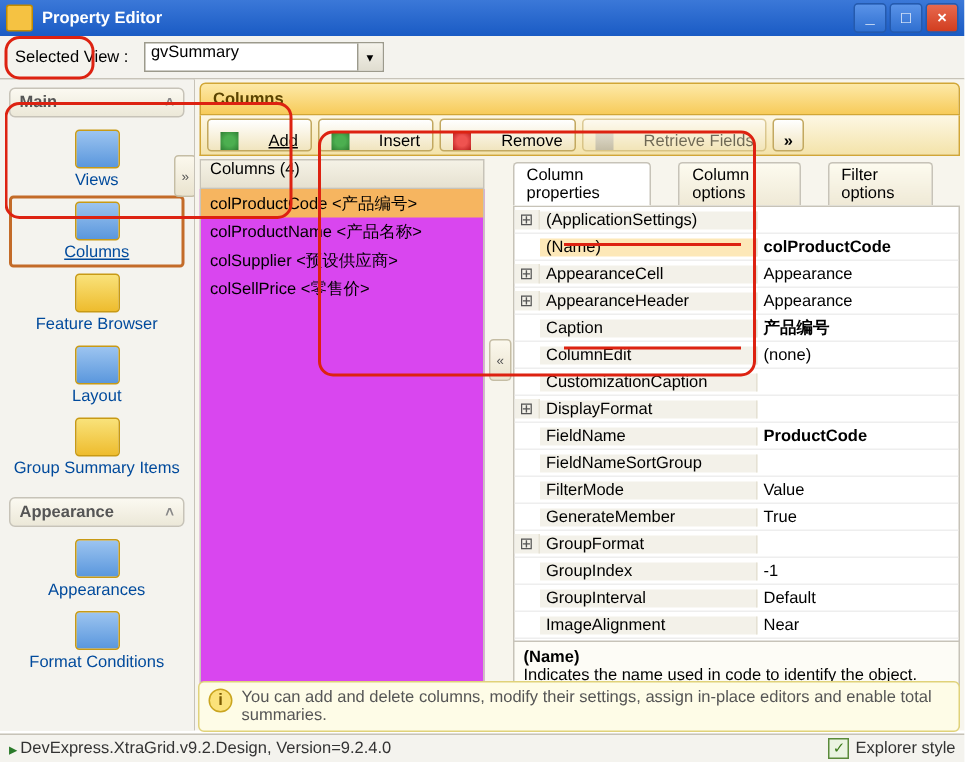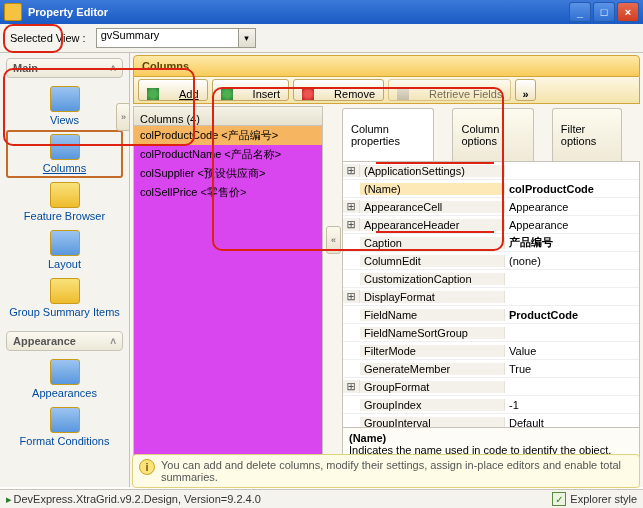--- a/index.html
+++ b/index.html
@@ -30,27 +30,27 @@
 .tbtn .ico{width:12px;height:12px}
 .ico.add{background:radial-gradient(#4caf50 40%,#2e7d32)}
 .ico.ins{background:radial-gradient(#4caf50 40%,#2e7d32)}
 .ico.rem{background:radial-gradient(#ef5350 40%,#b71c1c)}
 .ico.ret{background:linear-gradient(#cfcfcf,#9e9e9e)}
 .tbtn.dis{opacity:.55}
 .tbtn.chev{padding:0 6px;font-weight:bold}
 .collapsebtn{position:absolute;width:13px;height:26px;border:1px solid #c5bda4;background:linear-gradient(#fbf8ed,#eae4cf);border-radius:3px;display:flex;align-items:center;justify-content:center;font-size:9px;color:#555}
 .workrow{flex:1;display:flex;margin:2px 3px;gap:3px;overflow:hidden}
 .colpanel{width:190px;display:flex;flex-direction:column}
-.subhdr{height:18px;border:1px solid #c7c3b8;background:linear-gradient(#f5f2e6,#e6e1d0);padding:0 6px;display:flex;align-items:flex-end}
+.subhdr{height:18px;border:1px solid #c7c3b8;background:linear-gradient(#f5f2e6,#e6e1d0);padding:0 6px;display:flex;align-items:flex-start}
 .colList{flex:1;border:1px solid #c7c3b8;border-top:none;background:#d946ef;overflow:auto}
 .colList .item{padding:2px 6px;white-space:nowrap}
 .colList .item.sel{background:#f6b560;color:#000}
 .propcol{flex:1;display:flex;flex-direction:column}
 .tabrow{display:flex;gap:0;padding-top:2px}
-.tab{border:1px solid #c7c3b8;border-bottom:none;background:linear-gradient(#fdfbef,#efe9d6);padding:14px 8px;border-radius:3px 3px 0 0;margin-right:18px}
+.tab{border:1px solid #c7c3b8;border-bottom:none;background:linear-gradient(#fdfbef,#efe9d6);padding:2px 8px;border-radius:3px 3px 0 0;margin-right:18px}
 .tab.active{background:#fff;font-weight:normal;position:relative;z-index:2}
 .propgrid{flex:1;border:1px solid #c7c3b8;background:#fff;overflow:auto}
 .pgrow{display:flex;height:17px;align-items:center;border-bottom:1px solid #eee}
 .pgrow .exp{width:16px;text-align:center;color:#555;background:#f3f1e9;border-right:1px solid #e5e1d4}
 .pgrow .pname{width:140px;padding-left:4px;background:#f3f1e9;border-right:1px solid #e5e1d4;overflow:hidden;white-space:nowrap}
 .pgrow .pval{flex:1;padding-left:4px;overflow:hidden;white-space:nowrap}
 .pgrow.sel .pname{background:#fde8b8}
 .pgrow.bold .pval{font-weight:bold}
 .descbox{height:48px;border:1px solid #c7c3b8;border-top:none;background:#fdfcf6;padding:4px 6px}
 .descbox .dn{font-weight:bold}

